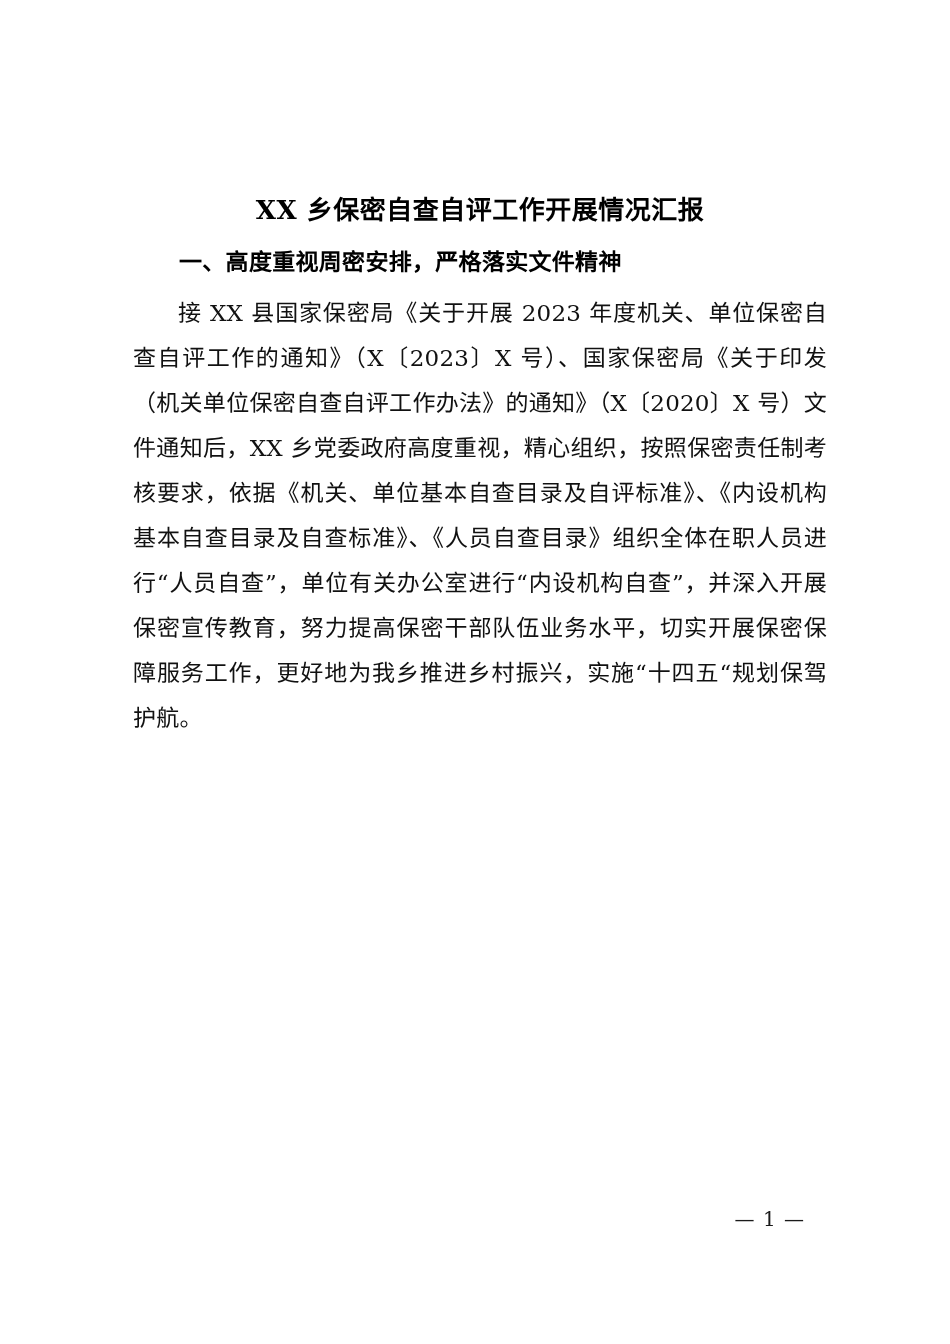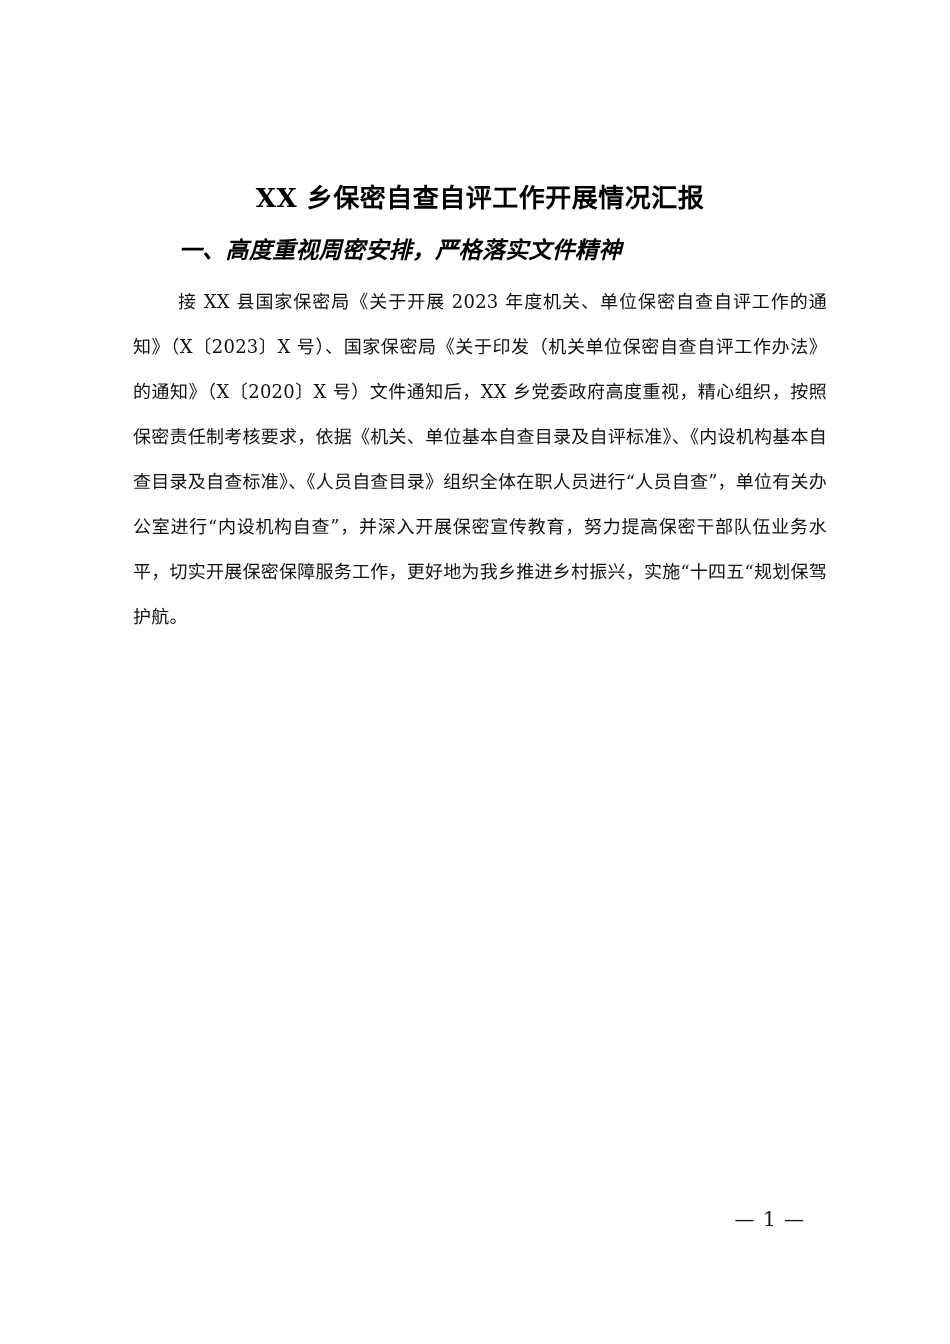--- a/index.html
+++ b/index.html
@@ -15,21 +15,21 @@
     height: 1344px;
     margin: 0 auto;
     background: #ffffff;
     overflow: hidden;
     box-sizing: border-box;
   }
 
   .doc-body {
     position: absolute;
     left: 133px;
-    top: 0;
+    top: 12px;
     width: 694px;
   }
 
   
   .doc-title {
     margin: 0;
     padding: 0;
     font-family: "DejaVu Serif", "Liberation Serif", serif;
     font-weight: bold;
     font-size: 26px;
@@ -48,30 +48,30 @@
     font-family: "Liberation Sans", "DejaVu Sans", sans-serif;
     font-weight: bold;
     font-size: 23px;
     line-height: 45px;
     color: #000000;
     text-indent: 46px;
     letter-spacing: 0.3px;
     white-space: nowrap;
   }
 
-  .doc-heading.h-sec1 { margin-top: 8px; font-style: italic; }
+  .doc-heading.h-sec1 { margin-top: 8px; }
   .doc-heading.h-sec2 { margin-top: 22px; }
   .doc-heading.h-sec3 { margin-top: 22px; }
 
   
   .doc-para {
     margin: 0;
     padding: 0;
     font-family: "DejaVu Serif", "Liberation Serif", serif;
-    font-size: 18px;
+    font-size: 23px;
     line-height: 45px;
     color: #111111;
     text-align: justify;
     text-justify: inter-ideograph;
     text-indent: 45px;
     letter-spacing: 0.2px;
     word-break: break-all;
   }
 
   .doc-para.p-sec1 { margin-top: 6px; }

